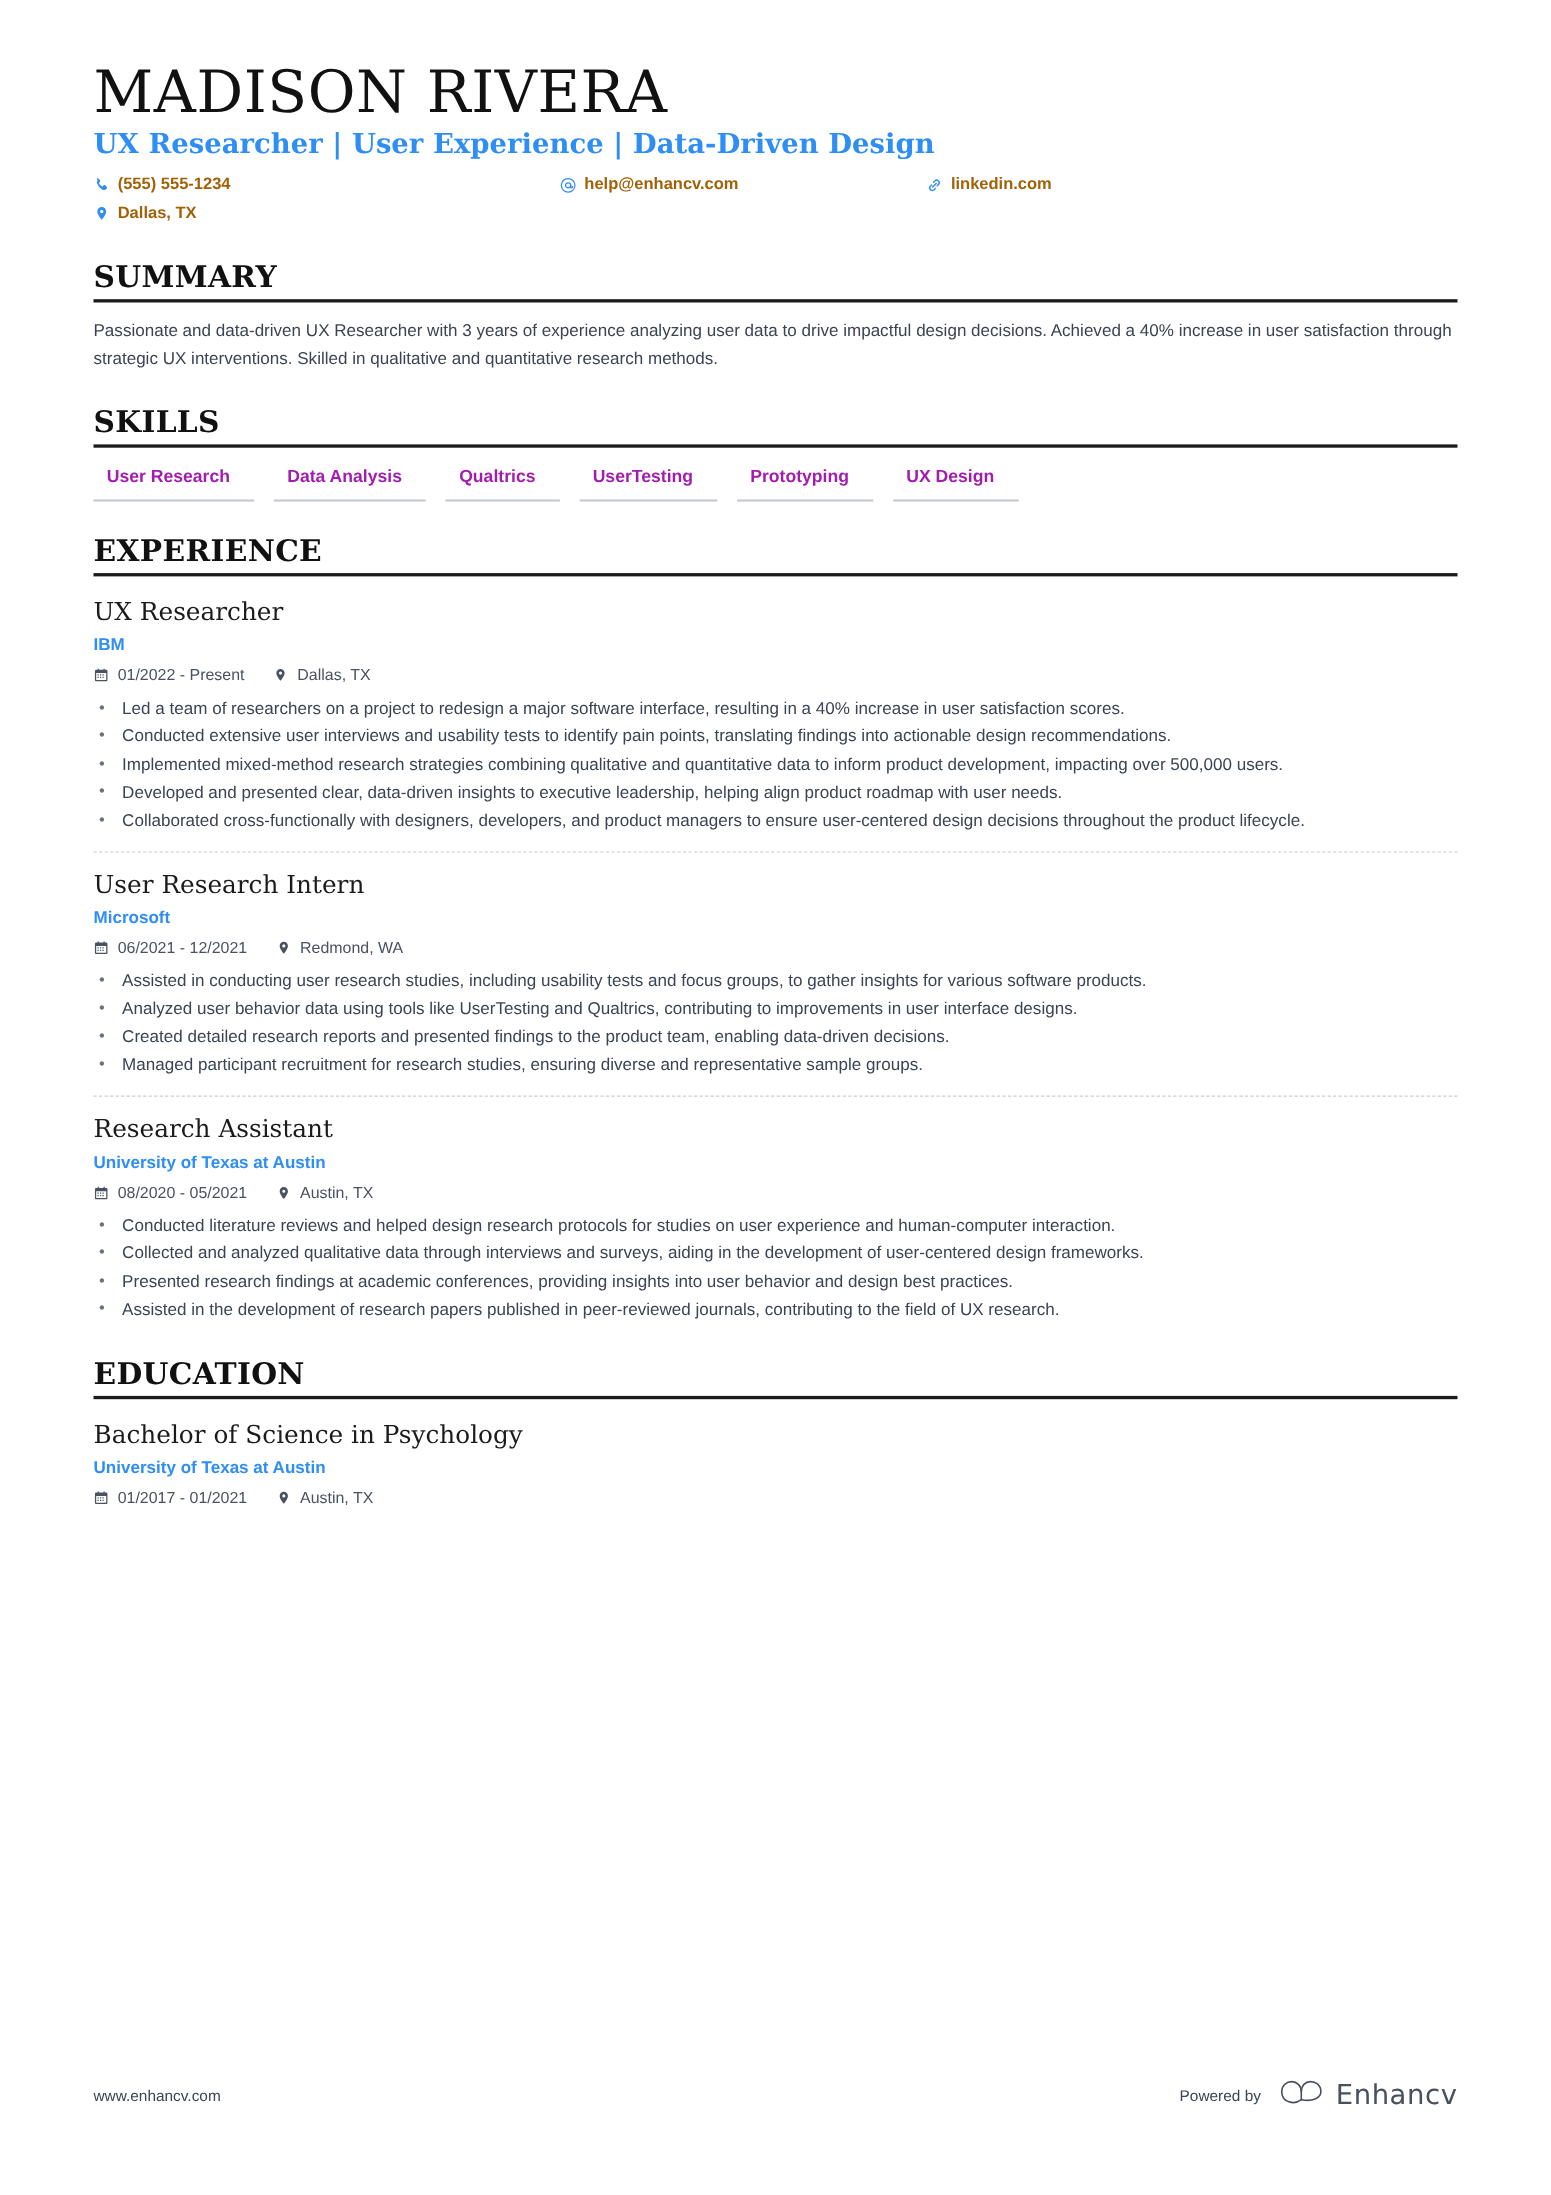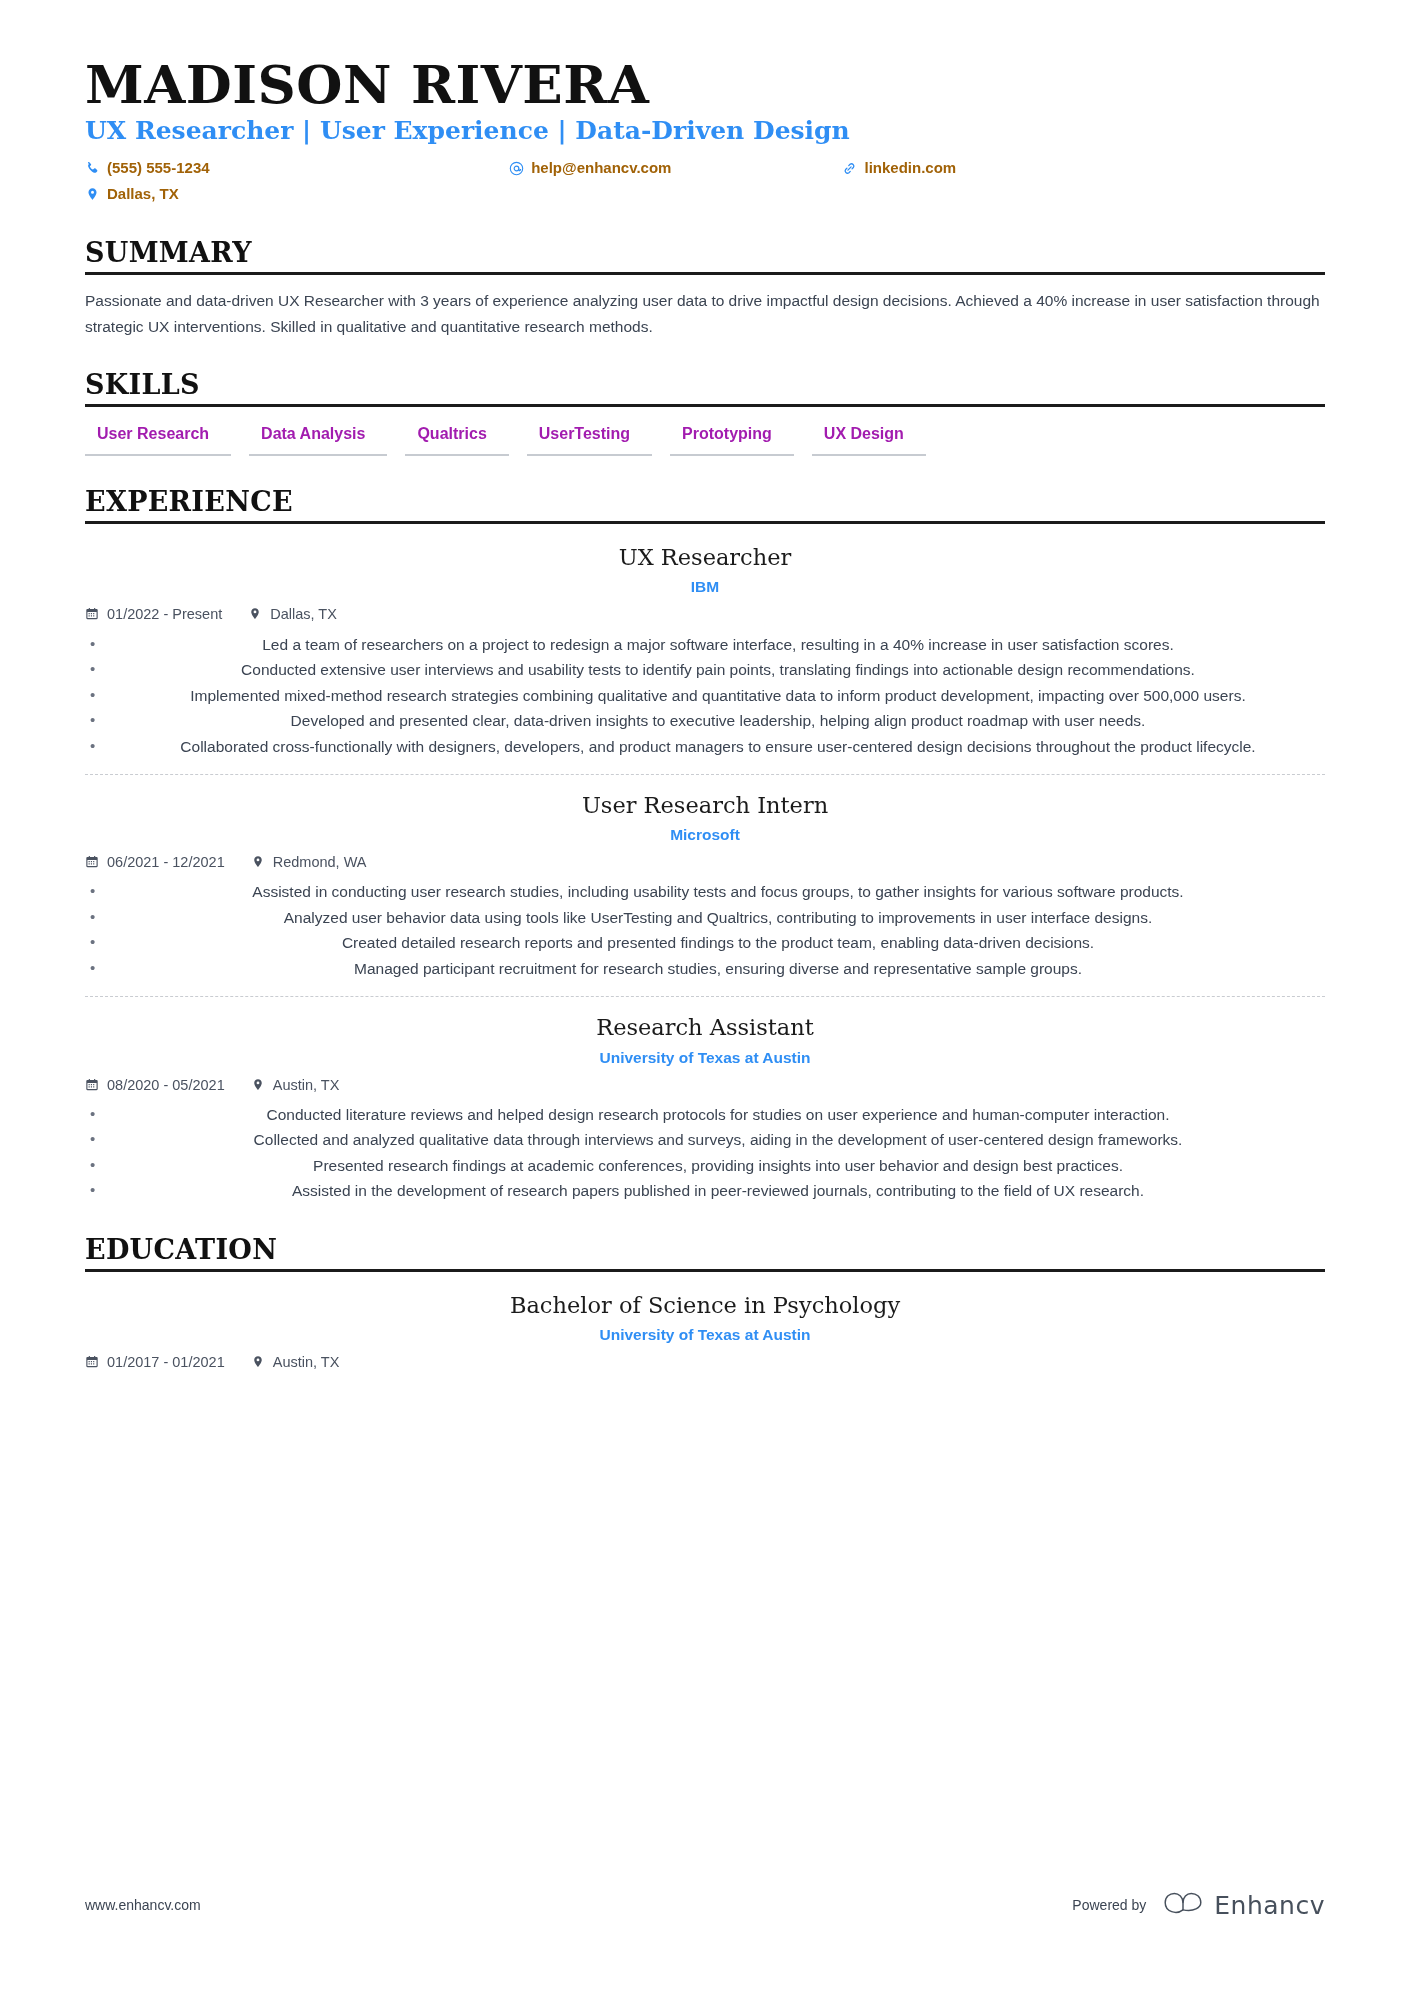--- a/index.html
+++ b/index.html
@@ -20,21 +20,21 @@
     width: 1410px;
     min-height: 1995px;
     background: #ffffff;
     padding: 55px 85px 0 85px;
   }
 
   
   .name {
     font-family: "DejaVu Serif", "Liberation Serif", serif;
     font-size: 53px;
-    font-weight: 700;
+    font-weight: 400;
     letter-spacing: 0.5px;
     color: #111111;
     line-height: 1.12;
     margin-bottom: 2px;
   }
 
   .headline {
     font-family: "DejaVu Serif", "Liberation Serif", serif;
     font-size: 25px;
     font-weight: 700;
@@ -115,21 +115,21 @@
     font-weight: 700;
     color: #a21caf;
     padding: 3px 22px 9px 12px;
     margin-right: 18px;
     border-bottom: 2px solid #c7cbd1;
     line-height: 1.4;
     white-space: nowrap;
   }
 
   
-  .entry { padding-top: 6px; text-align: center; }
+  .entry { padding-top: 6px; }
 
   .entry + .entry {
     border-top: 1px dashed #c9ccd1;
     margin-top: 15px;
     padding-top: 16px;
   }
 
   .entry-title {
     font-family: "DejaVu Serif", "Liberation Serif", serif;
     font-size: 22.5px;

